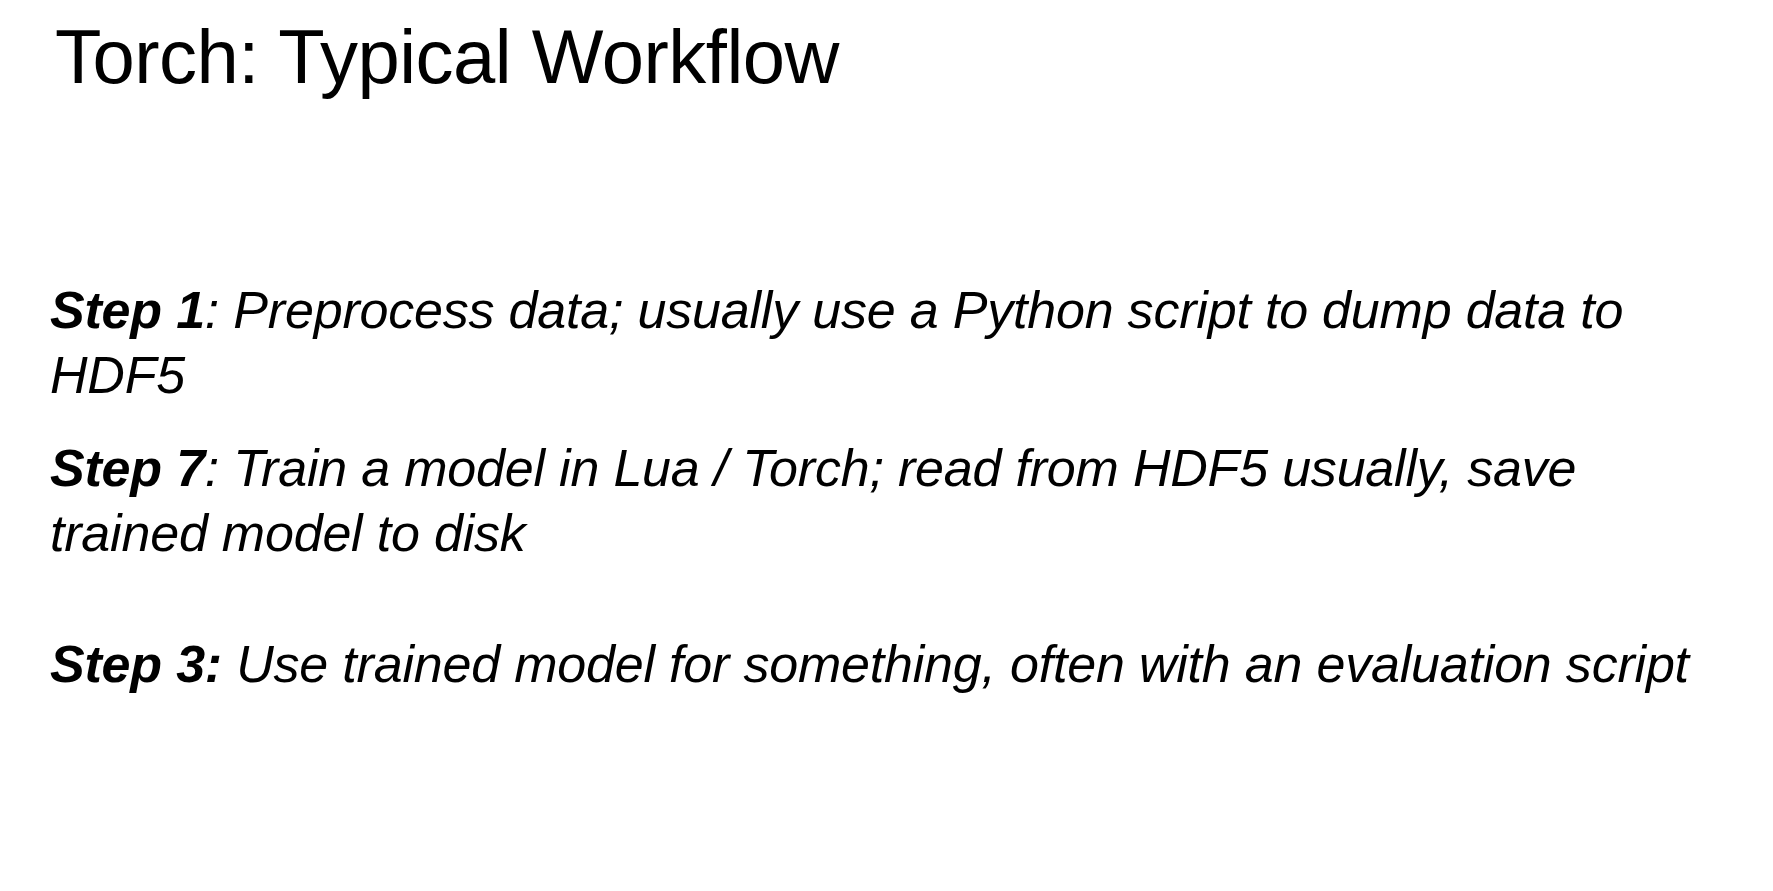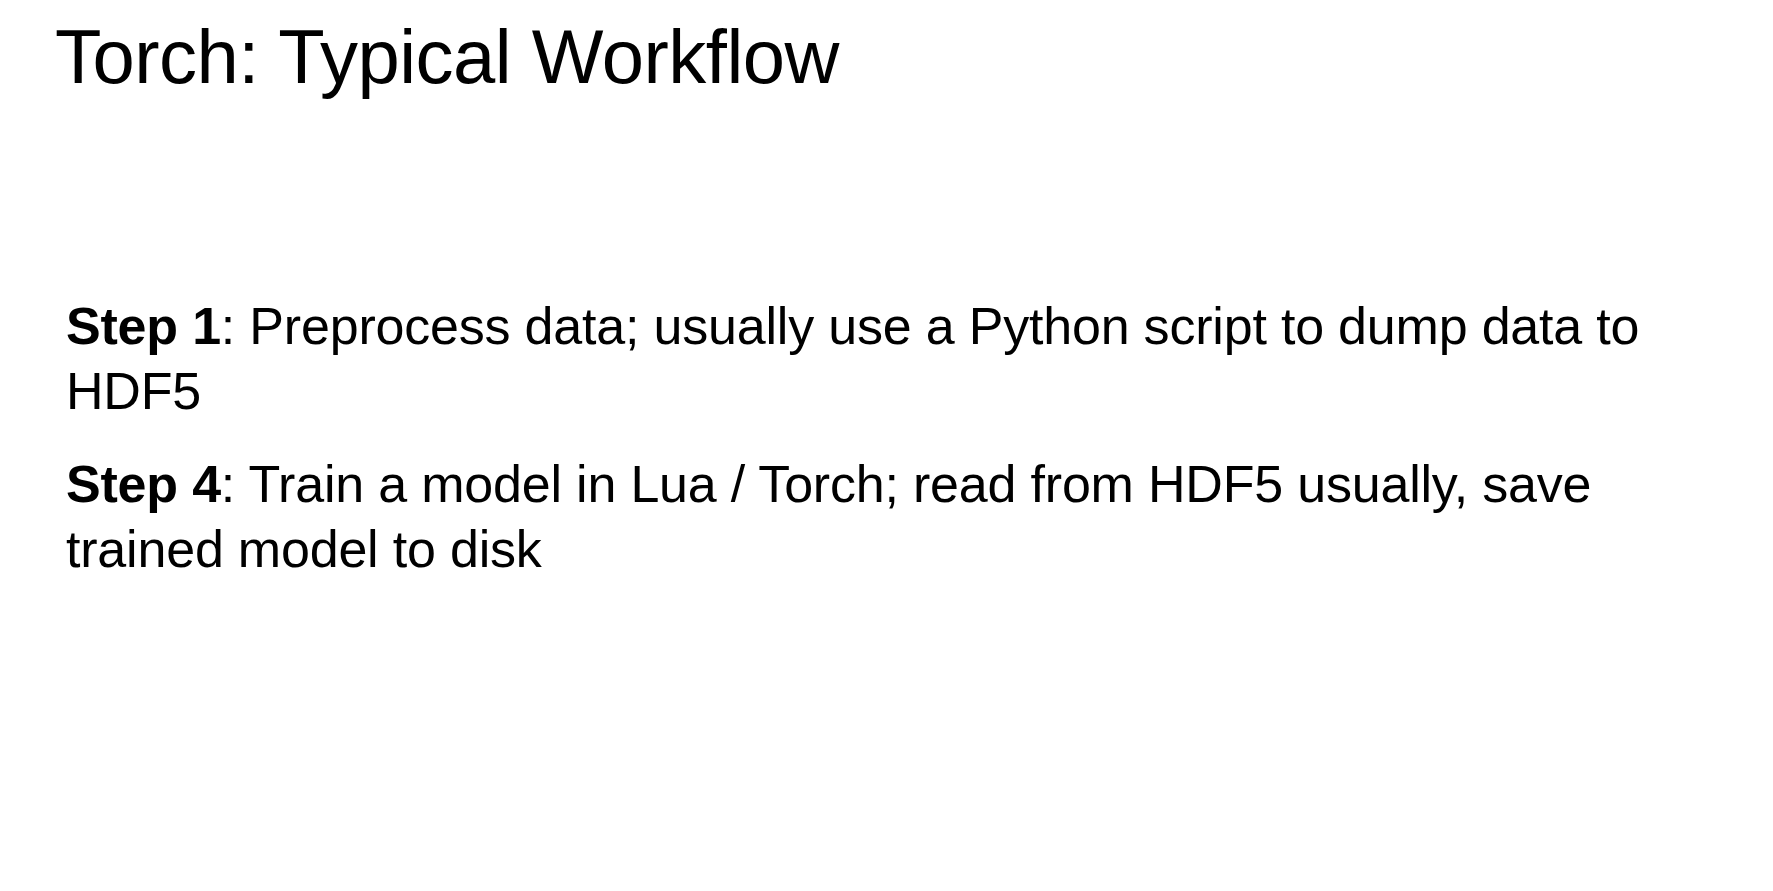--- a/index.html
+++ b/index.html
@@ -43,21 +43,22 @@
     left: 50px;
     width: 1645px;
   }
 
   .step-para {
     font-size: 52px;
     line-height: 1.25;
     font-weight: 400;
     color: #000000;
     letter-spacing: -0.2px;
-    margin: 16px;
+    margin: 0;
+    font-style: italic;
   }
 
   .step-para + .step-para {
     margin-top: 28px;
   }
 
   .step-para.extra-gap {
     margin-top: 66px;
   }
 
@@ -76,18 +77,21 @@
 
   <div class="slide-title">Torch: Typical Workflow</div>
 
   <div class="body-block" style="top: 278px;">
 
     <p class="step-para">
       <span class="step-label">Step 1</span><span class="step-rest">: </span><span class="step-rest">Preprocess data; usually use a Python script to dump data to HDF5</span>
     </p>
 
     <p class="step-para">
-      <span class="step-label">Step 4</span><span class="step-rest">: </span><span class="step-rest">Train a model in Lua / Torch; read from HDF5 usually, save trained model to disk</span>
+      <span class="step-label">Step 7</span><span class="step-rest">: </span><span class="step-rest">Train a model in Lua / Torch; read from HDF5 usually, save trained model to disk</span>
     </p>
 
+    <p class="step-para extra-gap">
+      <span class="step-label">Step 3:</span><span class="step-label"> </span><span class="step-rest">Use trained model for something, often with an evaluation script</span>
+    </p>
 
   </div>
 </div>
 
 </body></html>

